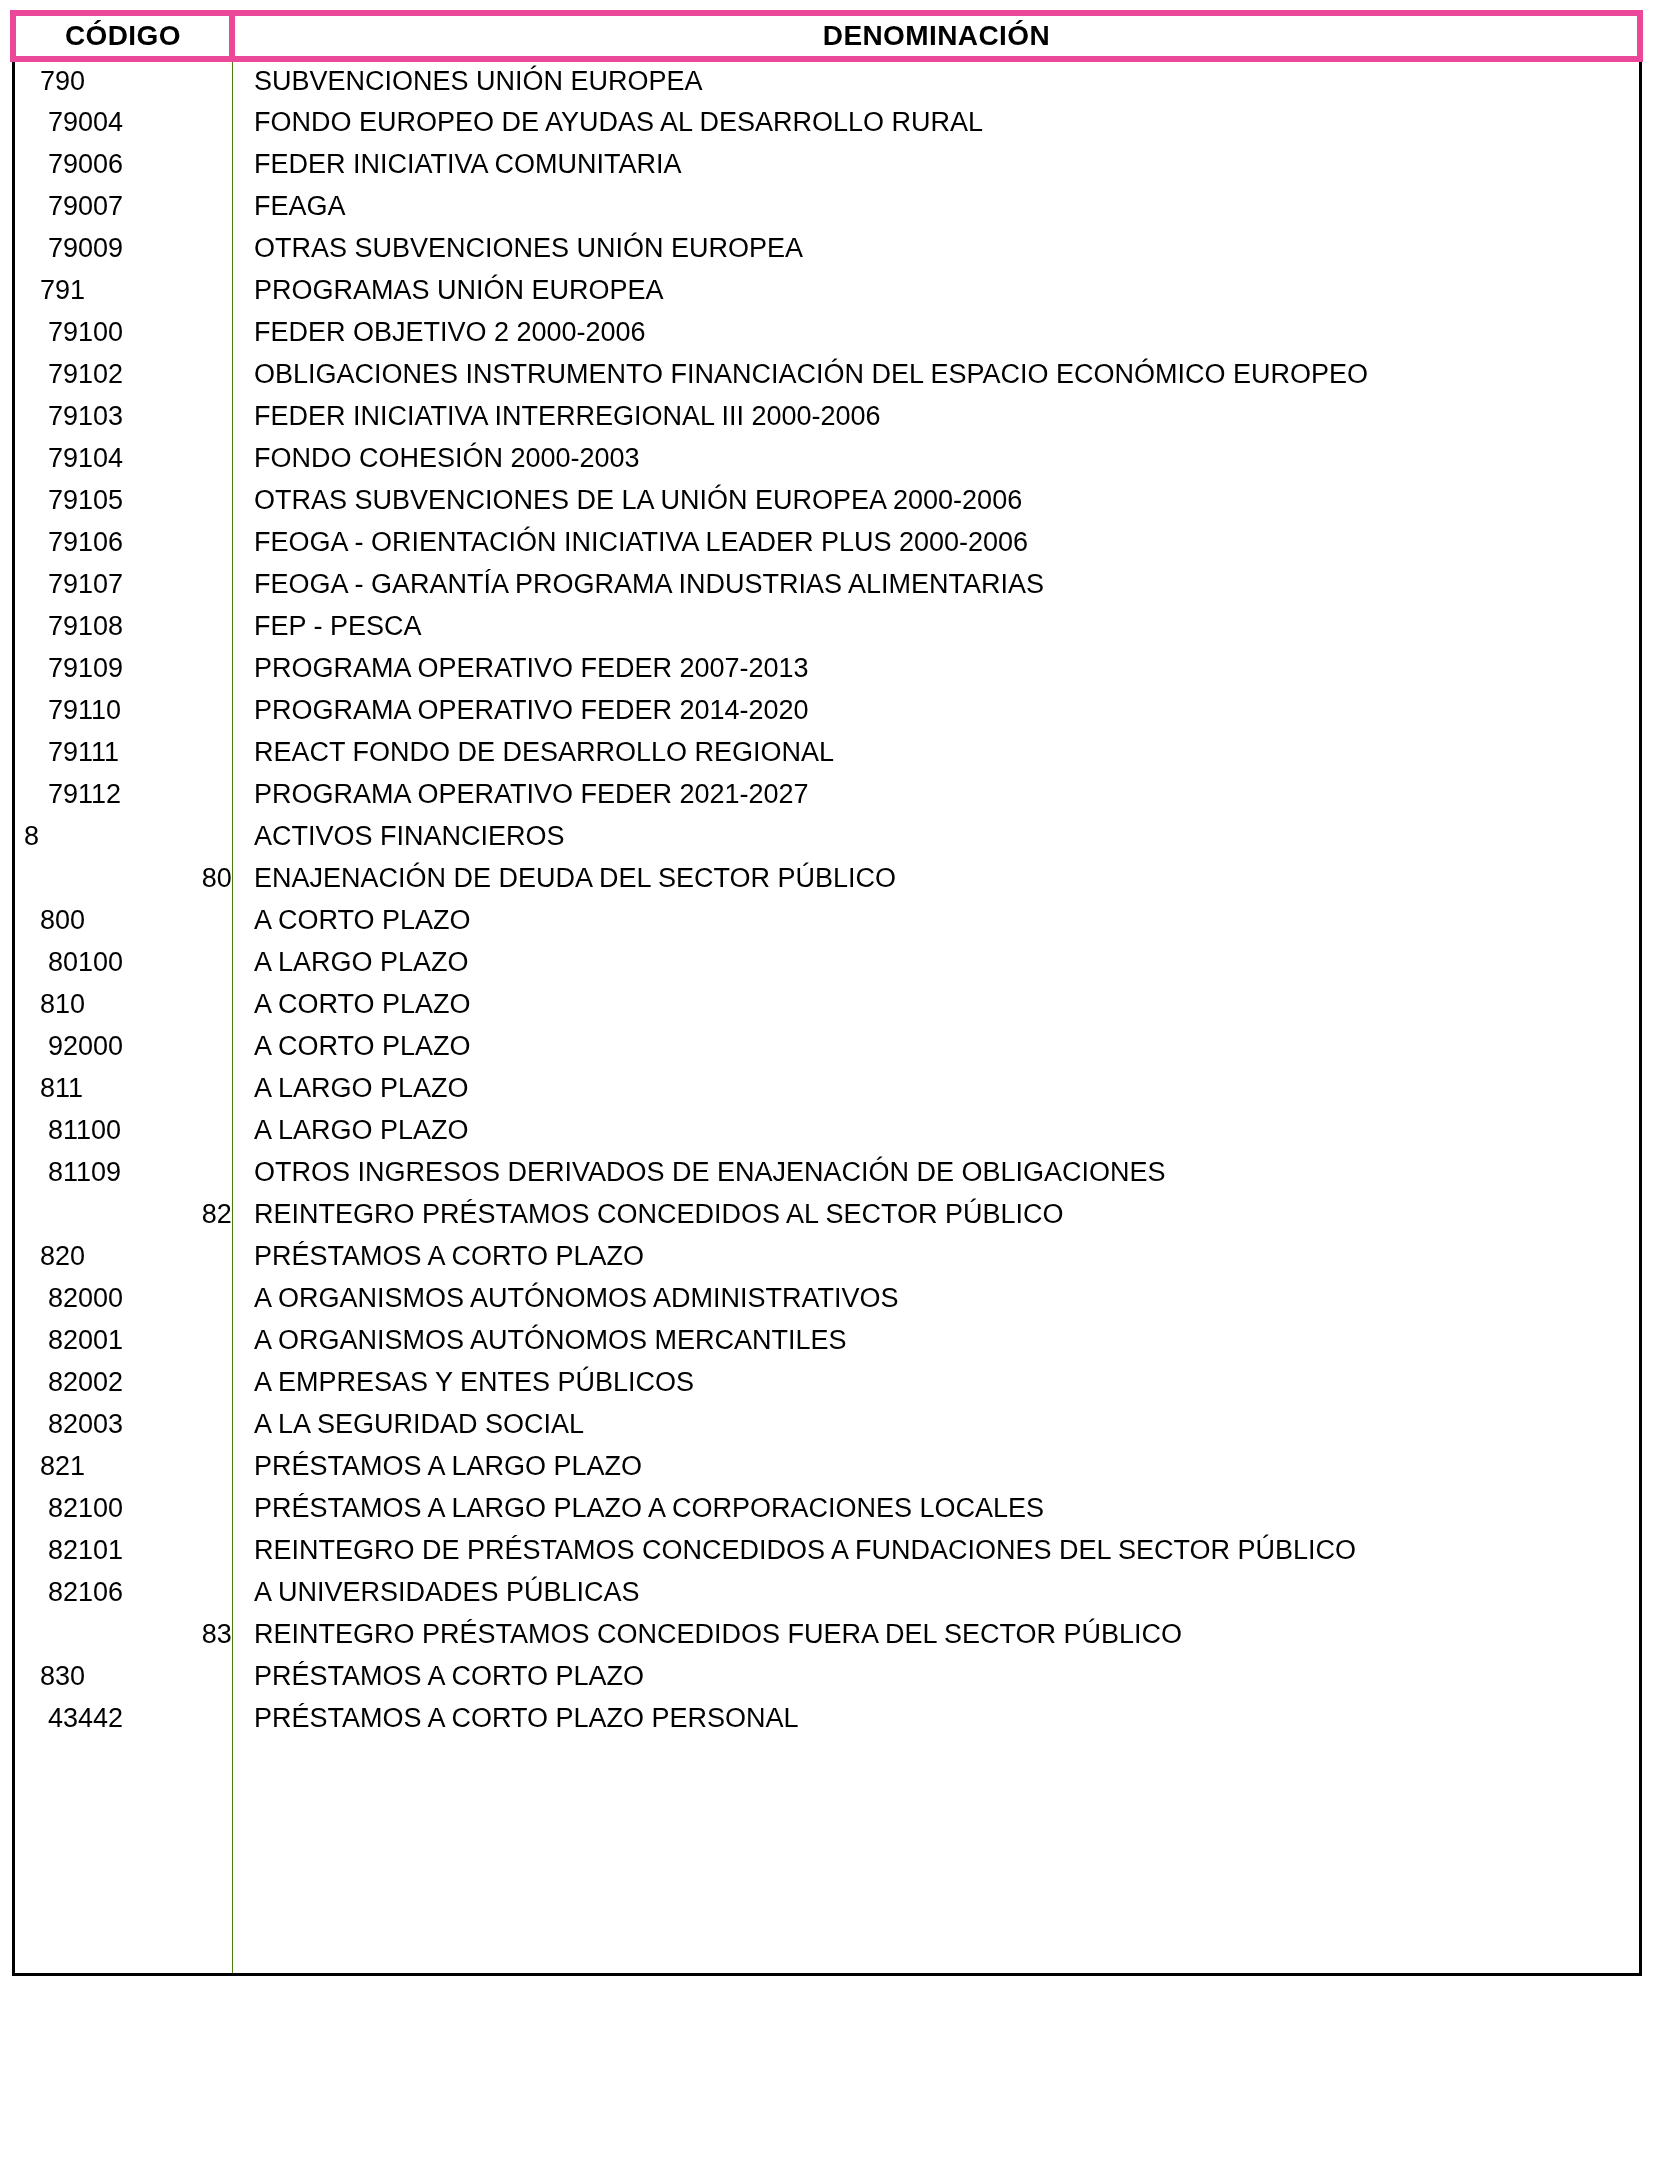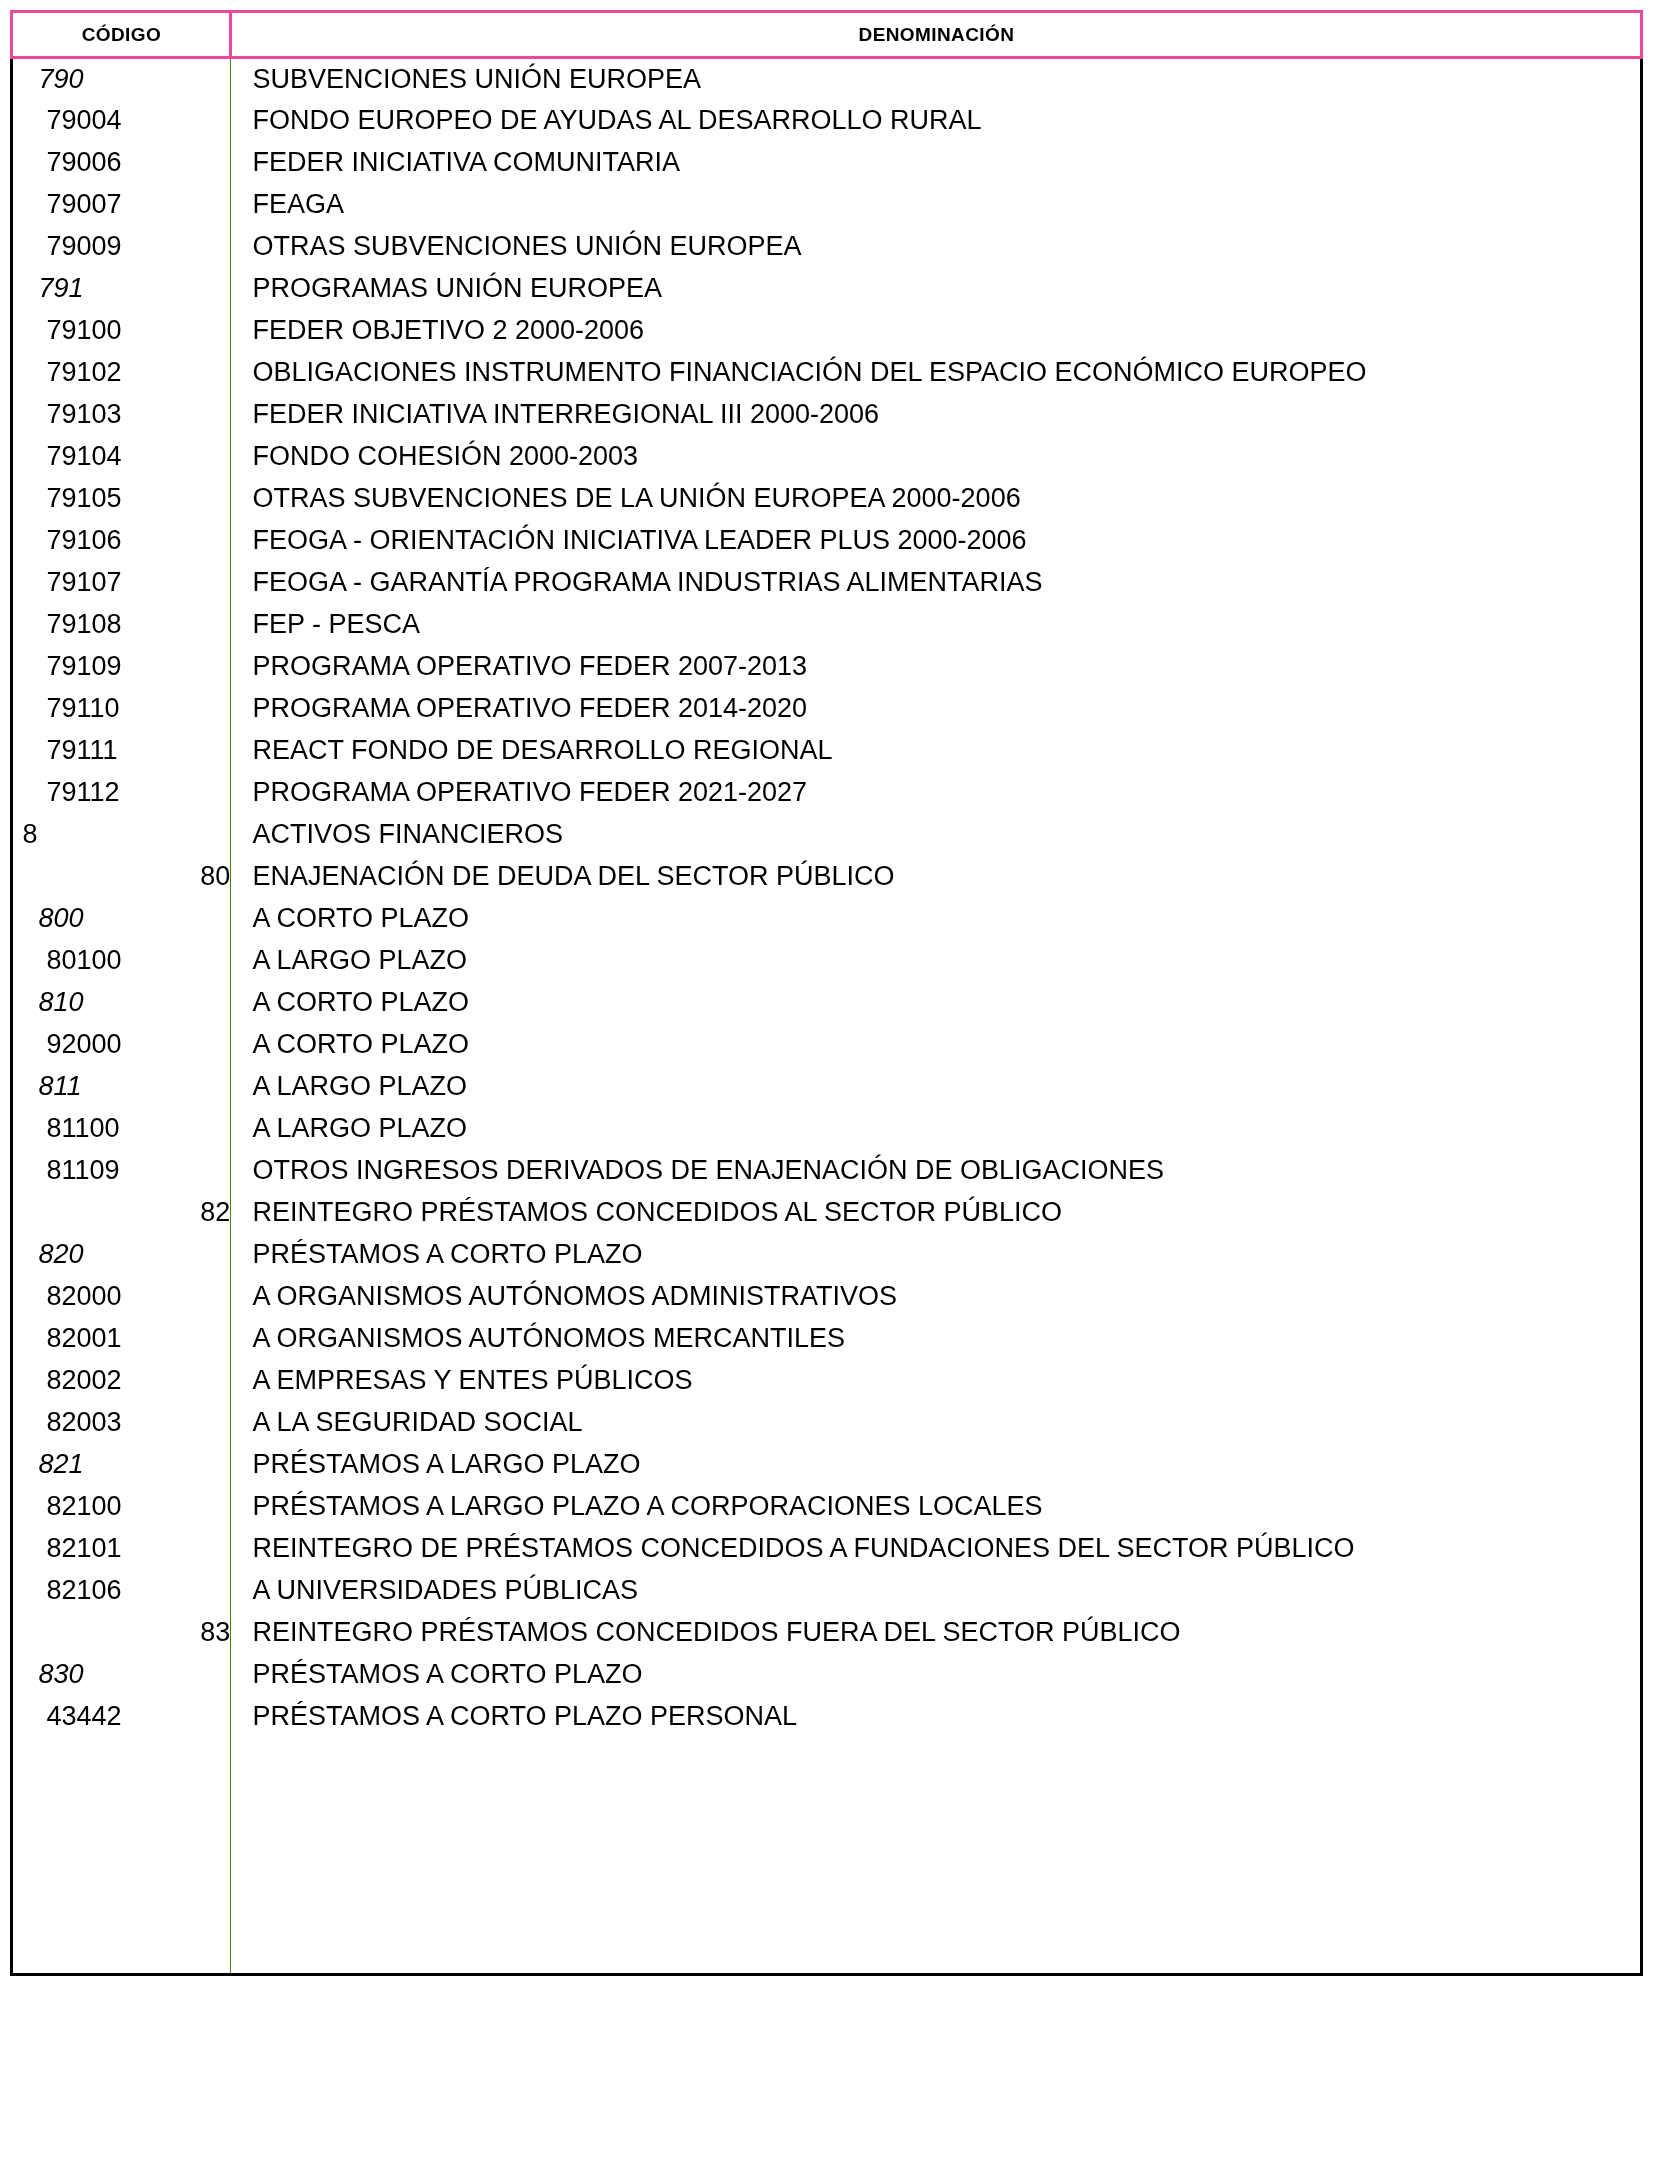--- a/index.html
+++ b/index.html
@@ -22,43 +22,43 @@
     border-collapse: collapse;
     table-layout: fixed;
     width: 1633px;
     height: 1966px;
     background: #ffffff;
   }
   table.codes-table { border: 3px solid #000; }
   col.code-col { width: 219px; }
   col.den-col  { width: auto; }
   th {
-    border: 3px solid #ec4899;
+    border: 6px solid #ec4899;
     height: 46px;
-    font-size: 19px;
+    font-size: 28px;
     font-weight: bold;
     text-align: center;
     vertical-align: middle;
     letter-spacing: 0.4px;
   }
   td {
     font-size: 27px;
     vertical-align: middle;
     height: 42px;
     white-space: nowrap;
     overflow: hidden;
   }
   td.den {
     border-left: 1px solid #4d7c0f;
     padding-left: 21px;
   }
   td.code { padding-left: 9px; }
   td.code.lvl1 { padding-left: 9px; }
   td.code.lvl2 { padding-left: 15px; text-align: right; }
-  td.code.lvl3 { padding-left: 25px; font-style: italic; }
+  td.code.lvl3 { padding-left: 25px; }
   td.code.lvl5 { padding-left: 33px; }
   tr.spacer td { height: auto; }
 </style>
 </head>
 <body>
 
 <div class="page">
   <table class="codes-table">
     <colgroup>
       <col class="code-col">

